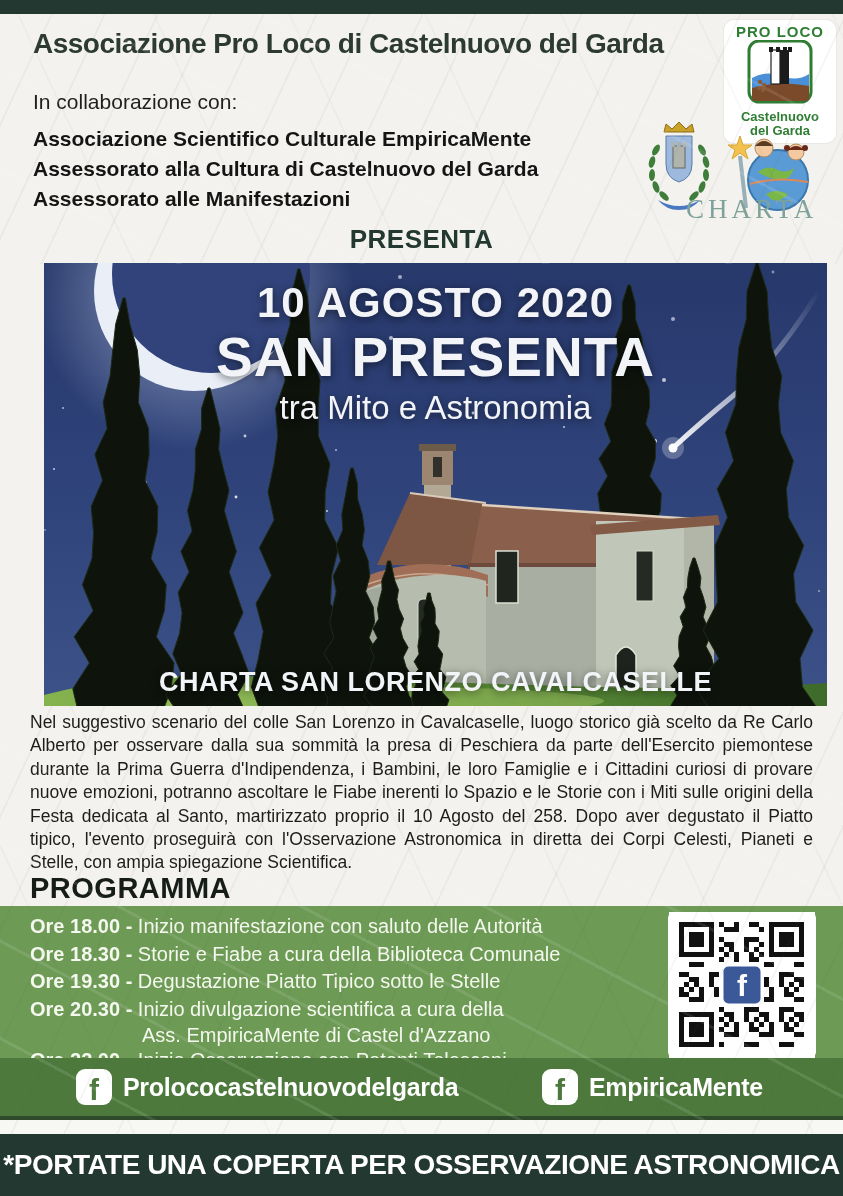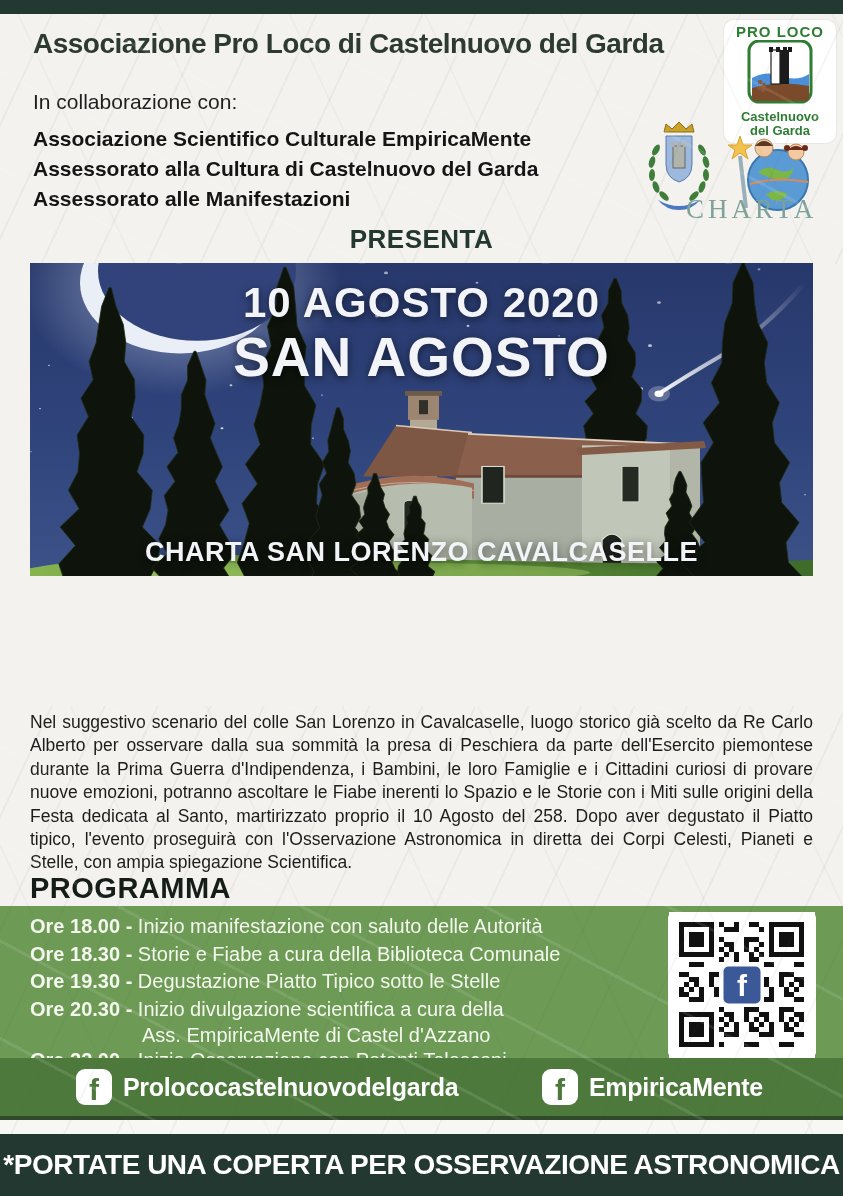--- a/index.html
+++ b/index.html
@@ -28,21 +28,21 @@
   .proloco-card{position:absolute;left:724px;top:20px;width:112px;background:#fff;
                 border-radius:10px;padding:3px 0 5px;text-align:center;box-shadow:0 0 0 1px rgba(0,0,0,0.04);}
   .pl-title{font-size:15px;font-weight:bold;color:#2e7d32;letter-spacing:1px;}
   .pl-sub{font-size:13px;font-weight:bold;color:#2e7d32;line-height:14px;margin-top:2px;}
   .crest{position:absolute;left:642px;top:120px;}
   .empirica{position:absolute;left:720px;top:128px;}
   .charta{position:absolute;left:686px;top:194px;font-family:"Liberation Serif",serif;
           font-size:27px;color:#7ea29a;letter-spacing:4px;}
 
   
-  .scene{position:absolute;left:30px;top:263px;width:783px;height:313px;overflow:hidden;}
+  .scene{position:absolute;left:44px;top:263px;width:783px;height:443px;overflow:hidden;}
   .scene svg.scene-svg{position:absolute;left:0;top:0;width:100%;height:100%;display:block;}
   .hero-text{position:absolute;left:0;width:100%;text-align:center;color:#f2f4f8;
              text-shadow:0 2px 8px rgba(0,0,0,0.55);margin:0;}
   .hero-date{top:16px;font-size:42px;font-weight:bold;letter-spacing:1px;}
   .hero-title{top:62px;font-size:55px;font-weight:bold;letter-spacing:1px;}
   .hero-sub{top:126px;font-size:33px;font-weight:normal;}
   .hero-loc{bottom:8px;font-size:27px;font-weight:bold;letter-spacing:0.5px;}
 
   .description{position:absolute;left:30px;top:711px;width:783px;height:166px;margin:0;
                font-size:17.5px;line-height:23.4px;text-align:justify;color:#1c1c1c;overflow:hidden;}
@@ -253,21 +253,22 @@
           <polygon points="164.0,125.0 157.6,145.4 157.6,165.9 151.4,186.3 151.3,206.8 149.0,227.2 143.5,247.6 148.1,268.1 136.9,288.5 145.1,308.9 134.2,329.4 138.1,349.8 135.6,370.3 128.8,390.7 137.5,411.1 121.6,431.6 135.5,452.0 202.8,452.0 193.5,431.6 205.1,411.1 197.6,390.7 189.5,370.3 199.0,349.8 192.1,329.4 185.1,308.9 192.4,288.5 186.2,268.1 180.3,247.6 185.0,227.2 179.5,206.8 174.7,186.3 176.0,165.9 171.1,145.4 166.0,125.0" fill="#0e130c" stroke="#1d2a15" stroke-width="1"></polygon>
           <polygon points="253.8,6.0 247.0,33.9 246.0,61.8 237.5,89.6 241.2,117.5 231.6,145.4 233.8,173.3 230.0,201.1 224.0,229.0 230.2,256.9 215.4,284.8 227.5,312.6 212.0,340.5 219.3,368.4 214.2,396.3 207.4,424.1 217.7,452.0 309.9,452.0 291.9,424.1 293.4,396.3 302.5,368.4 286.5,340.5 287.6,312.6 294.5,284.8 280.7,256.9 281.2,229.0 285.9,201.1 274.4,173.3 274.1,145.4 276.1,117.5 267.1,89.6 265.5,61.8 263.7,33.9 256.0,6.0" fill="#0e130c" stroke="#1d2a15" stroke-width="1"></polygon>
           <polygon points="306.6,205.0 303.6,220.4 300.8,235.9 297.8,251.3 298.8,266.8 292.3,282.2 296.6,297.6 289.1,313.1 292.2,328.5 288.9,343.9 285.7,359.4 289.8,374.8 279.9,390.3 288.9,405.7 277.6,421.1 284.0,436.6 279.3,452.0 339.0,452.0 338.2,436.6 328.1,421.1 335.0,405.7 333.8,390.3 325.0,374.8 330.6,359.4 329.2,343.9 321.7,328.5 325.8,313.1 324.1,297.6 318.1,282.2 320.4,266.8 318.3,251.3 313.6,235.9 313.4,220.4 309.3,205.0" fill="#0e130c" stroke="#1d2a15" stroke-width="1"></polygon>
           <polygon points="343.5,298.0 341.7,307.6 337.8,317.3 338.1,326.9 335.5,336.5 333.5,346.1 334.8,355.8 328.9,365.4 333.6,375.0 326.3,384.6 330.2,394.3 326.4,403.9 324.7,413.5 327.8,423.1 319.5,432.8 327.7,442.4 317.3,452.0 364.4,452.0 371.9,442.4 365.1,432.8 361.9,423.1 368.1,413.5 362.0,403.9 359.2,394.3 364.1,384.6 358.7,375.0 356.3,365.4 359.6,355.8 355.1,346.1 352.9,336.5 354.5,326.9 350.7,317.3 348.6,307.6 346.5,298.0" fill="#0e130c" stroke="#1d2a15" stroke-width="1"></polygon>
           <polygon points="383.7,330.0 382.0,337.6 379.0,345.3 380.1,352.9 376.1,360.5 377.6,368.1 375.0,375.8 373.9,383.4 375.1,391.0 370.1,398.6 374.6,406.3 368.0,413.9 372.1,421.5 368.3,429.1 367.7,436.8 369.8,444.4 363.3,452.0 399.8,452.0 402.3,444.4 404.9,436.8 397.9,429.1 400.0,421.5 401.9,413.9 395.8,406.3 397.4,398.6 398.7,391.0 393.5,383.4 394.6,375.8 395.2,368.1 391.0,360.5 391.3,352.9 390.9,345.3 387.8,337.6 386.2,330.0" fill="#0e130c" stroke="#1d2a15" stroke-width="1"></polygon>
           <polygon points="649.0,295.0 645.7,304.8 643.9,314.6 643.4,324.4 639.4,334.3 642.0,344.1 636.1,353.9 639.2,363.7 635.1,373.5 634.5,383.3 635.7,393.1 629.6,402.9 635.7,412.8 626.7,422.6 633.0,432.4 627.0,442.2 627.5,452.0 673.6,452.0 666.7,442.2 673.4,432.4 670.4,422.6 664.4,412.8 669.9,402.9 667.1,393.1 661.9,383.3 666.2,373.5 663.4,363.7 659.1,353.9 661.9,344.1 659.4,334.3 655.9,324.4 656.9,314.6 654.2,304.8 650.9,295.0" fill="#0e130c" stroke="#1d2a15" stroke-width="1"></polygon>
           <polygon points="712.1,0.0 703.0,28.3 702.3,56.5 694.8,84.8 692.4,113.0 691.8,141.3 681.4,169.5 689.6,197.8 673.2,226.0 683.5,254.3 671.1,282.5 672.1,310.8 673.6,339.0 659.2,367.3 674.9,395.5 651.2,423.8 669.2,452.0 777.9,452.0 758.4,423.8 756.0,395.5 769.1,367.3 751.7,339.0 749.5,310.8 759.7,282.5 744.5,254.3 742.3,226.0 749.4,197.8 736.7,169.5 734.3,141.3 737.8,113.0 727.8,84.8 724.6,56.5 723.1,28.3 714.1,0.0" fill="#0e130c" stroke="#1d2a15" stroke-width="1"></polygon>
         </g>
     </svg>
     <p class="hero-text hero-date">10 AGOSTO 2020</p>
-    <p class="hero-text hero-title">SAN AGOSTO</p>
+    <p class="hero-text hero-title">SAN PRESENTA</p>
+    <p class="hero-text hero-sub">tra Mito e Astronomia</p>
     <p class="hero-text hero-loc">CHARTA SAN LORENZO CAVALCASELLE</p>
   </figure>
 
   <p class="description">Nel suggestivo scenario del colle San Lorenzo in Cavalcaselle, luogo storico già scelto da Re Carlo Alberto per osservare dalla sua sommità la presa di Peschiera da parte dell'Esercito piemontese durante la Prima Guerra d'Indipendenza, i Bambini, le loro Famiglie e i Cittadini curiosi di provare nuove emozioni, potranno ascoltare le Fiabe inerenti lo Spazio e le Storie con i Miti sulle origini della Festa dedicata al Santo, martirizzato proprio il 10 Agosto del 258. Dopo aver degustato il Piatto tipico, l'evento proseguirà con l'Osservazione Astronomica in diretta dei Corpi Celesti, Pianeti e Stelle, con ampia spiegazione Scientifica.</p>
 
   <h2 class="prog-heading">PROGRAMMA</h2>
 
   <section class="prog-band">
     <div class="prog-list">
       <div class="prog-item">

